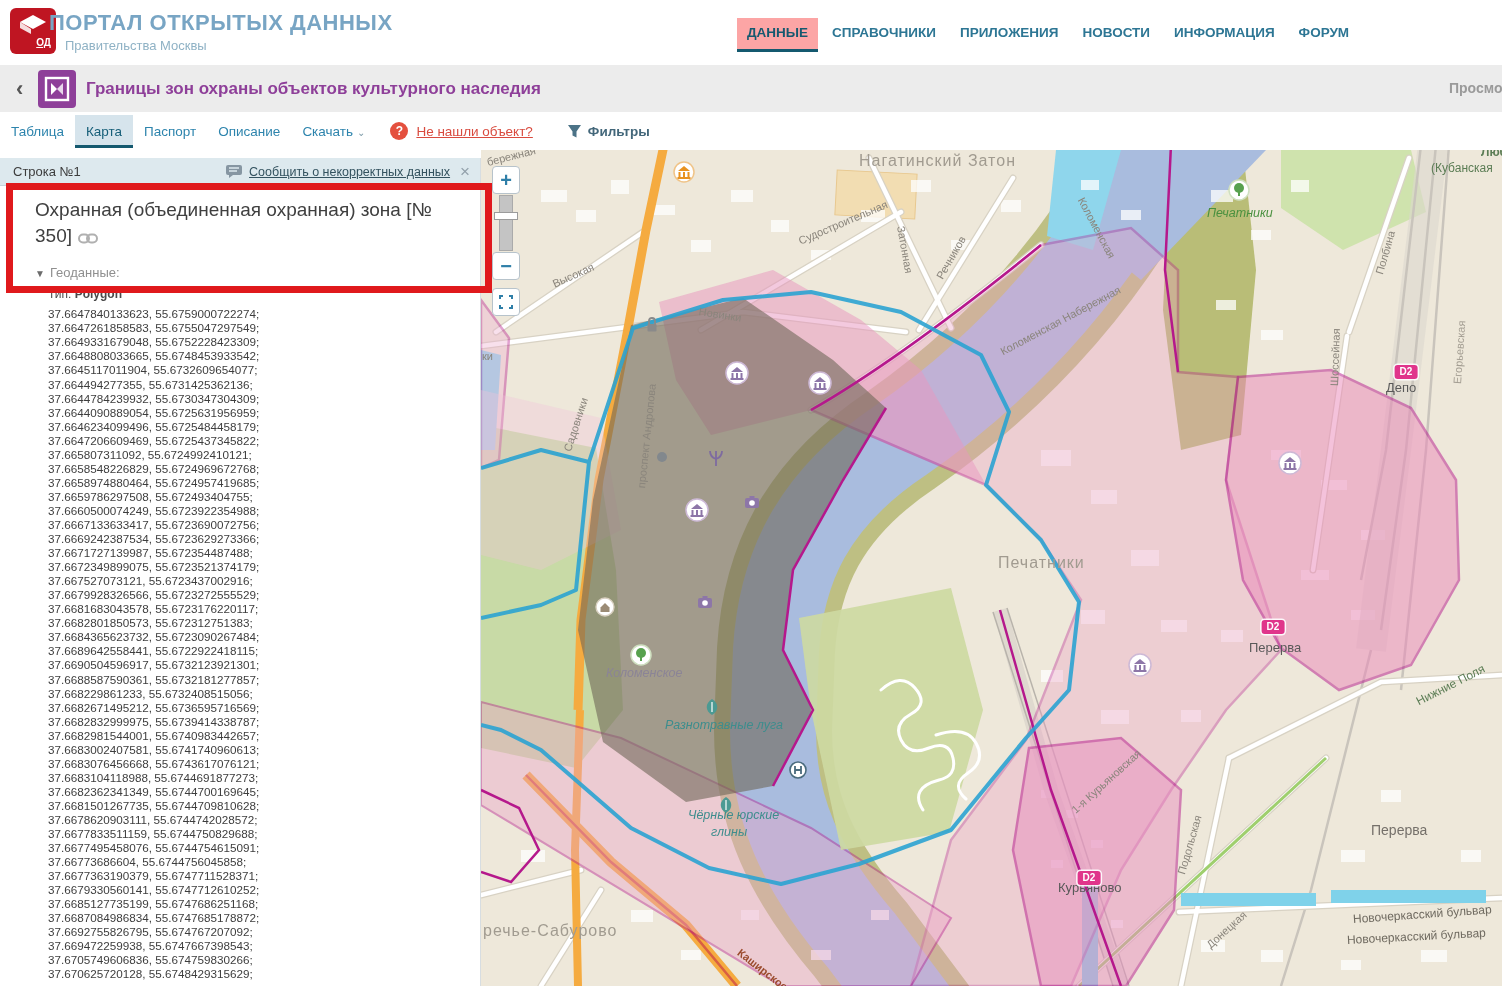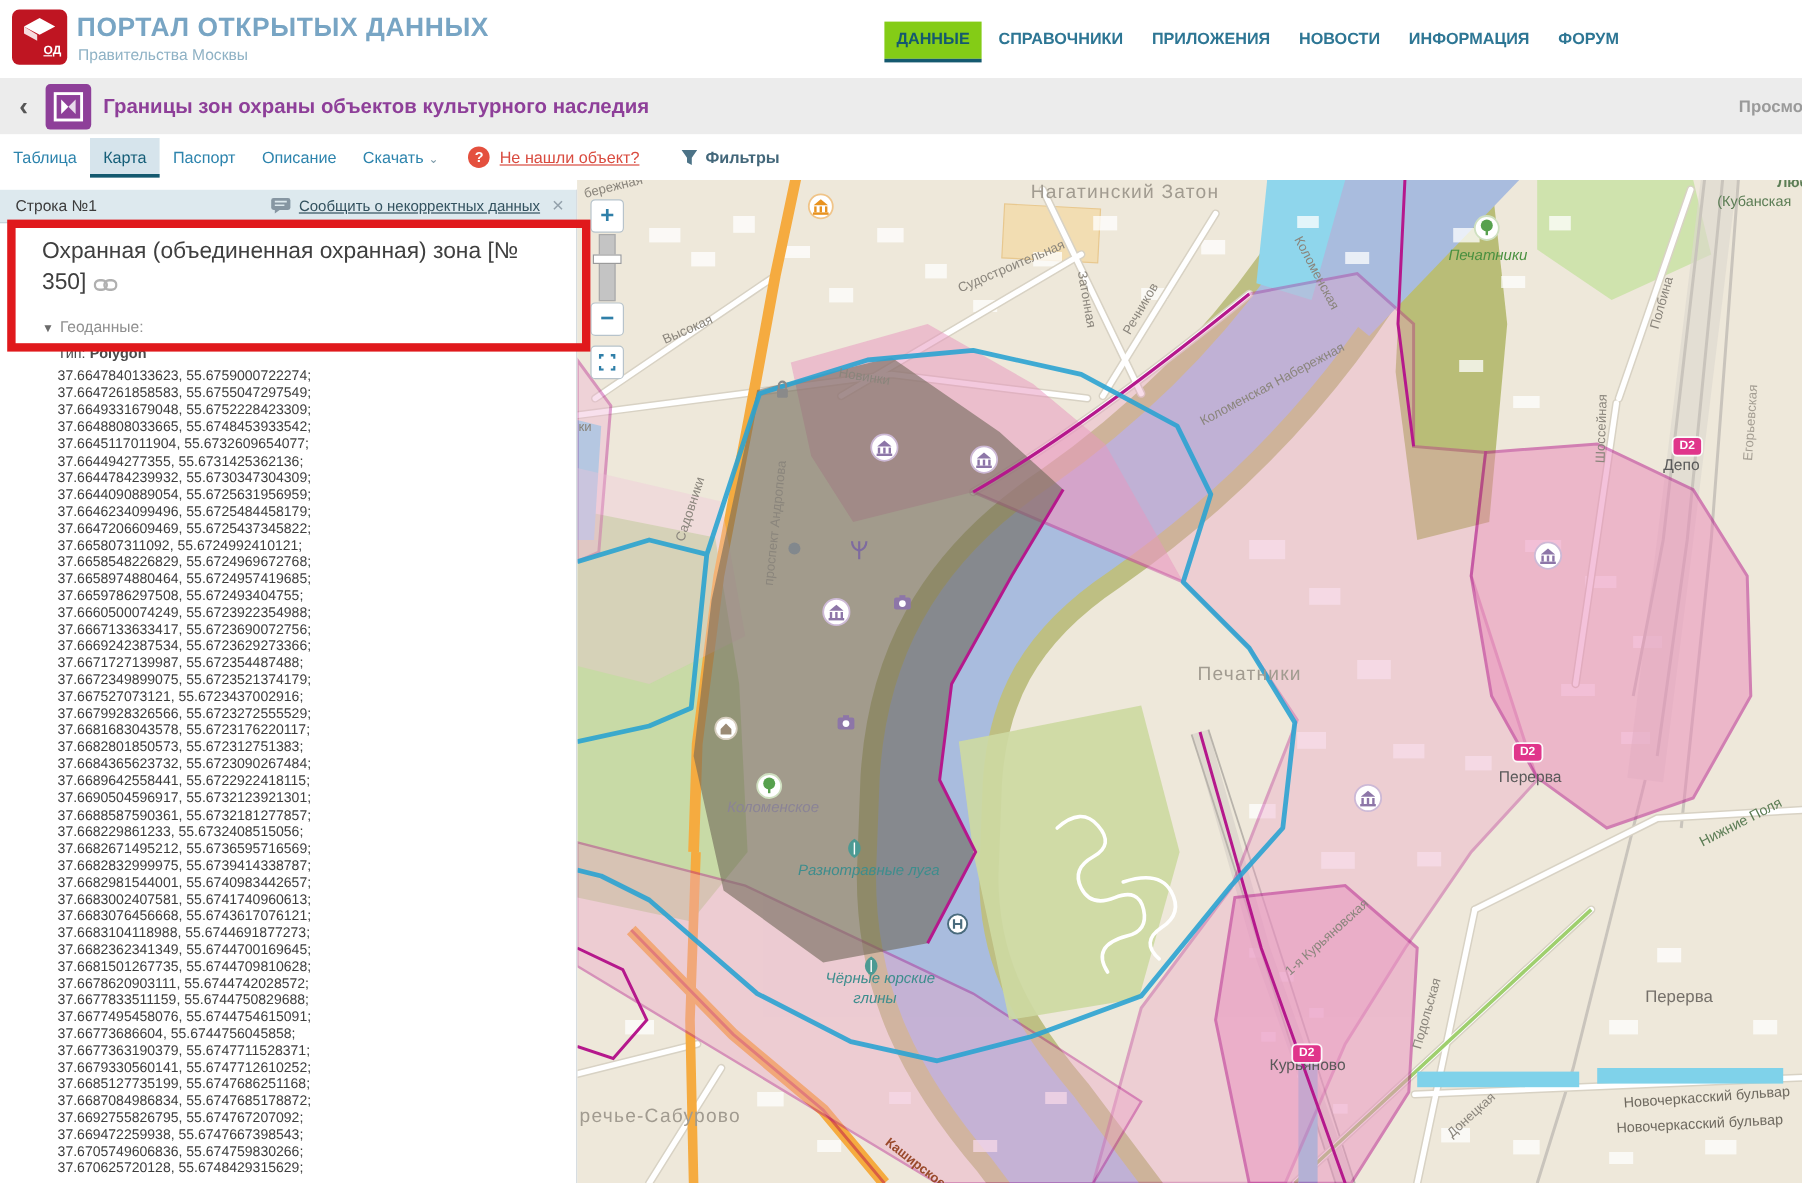--- a/index.html
+++ b/index.html
@@ -6,25 +6,25 @@
   html,body { width:1502px; height:986px; overflow:hidden; background:#fff;
     font-family:"Liberation Sans", sans-serif; }
   #stage { position:relative; width:1502px; height:986px; overflow:hidden; }
 
   
   #top-header { position:absolute; left:0; top:0; width:1502px; height:65px; background:#fff; }
   #logo-box { position:absolute; left:10px; top:8px; width:48px; height:50px; }
   #logo-cube { width:46px; height:46px; background:#bf1522; border-radius:6px; position:relative; }
   #logo-cube svg { position:absolute; left:0; top:0; }
   #logo-abbr { position:absolute; right:5px; bottom:6px; color:#fff; font-size:10px; font-weight:bold;text-decoration:underline; }
-  #logo-title { position:absolute; left:64px; top:10px; font-size:22px; font-weight:bold; color:#78a5c4; letter-spacing:.5px; }
+  #logo-title { position:absolute; left:49px; top:10px; font-size:22px; font-weight:bold; color:#78a5c4; letter-spacing:.5px; }
   #logo-subtitle { position:absolute; left:65px; top:38px; font-size:13px; color:#8fb2c5; }
   #main-nav { position:absolute; left:737px; top:18px; display:flex; align-items:stretch; }
   .nav-item { font-size:13.5px; font-weight:bold; color:#2d7694; padding:7px 10px 9px 10px; margin-right:4px; cursor:pointer; position:relative; }
-  .nav-item.active { background:#84cc16; color:#14596f; }
+  .nav-item.active { background:#fca5a5; color:#14596f; }
   .nav-item.active:after { content:""; position:absolute; left:0; right:0; bottom:-3px; height:3px; background:#14596f; }
 
   
   #crumb-bar { position:absolute; left:0; top:65px; width:1502px; height:47px; background:#ececec; }
   #back-chevron { position:absolute; left:16px; top:11px; font-size:22px; color:#555; font-weight:bold; cursor:pointer; }
   #ds-icon { position:absolute; left:38px; top:5px; width:38px; height:38px; background:#8e3f99; border-radius:4px; display:flex; align-items:center; justify-content:center; }
   #crumb-title { position:absolute; left:86px; top:14px; font-size:17px; font-weight:bold; color:#8e3f99; }
   #views-label { position:absolute; left:1449px; top:15px; font-size:14px; font-weight:bold; color:#9a9a9a; white-space:nowrap; }
 
   

